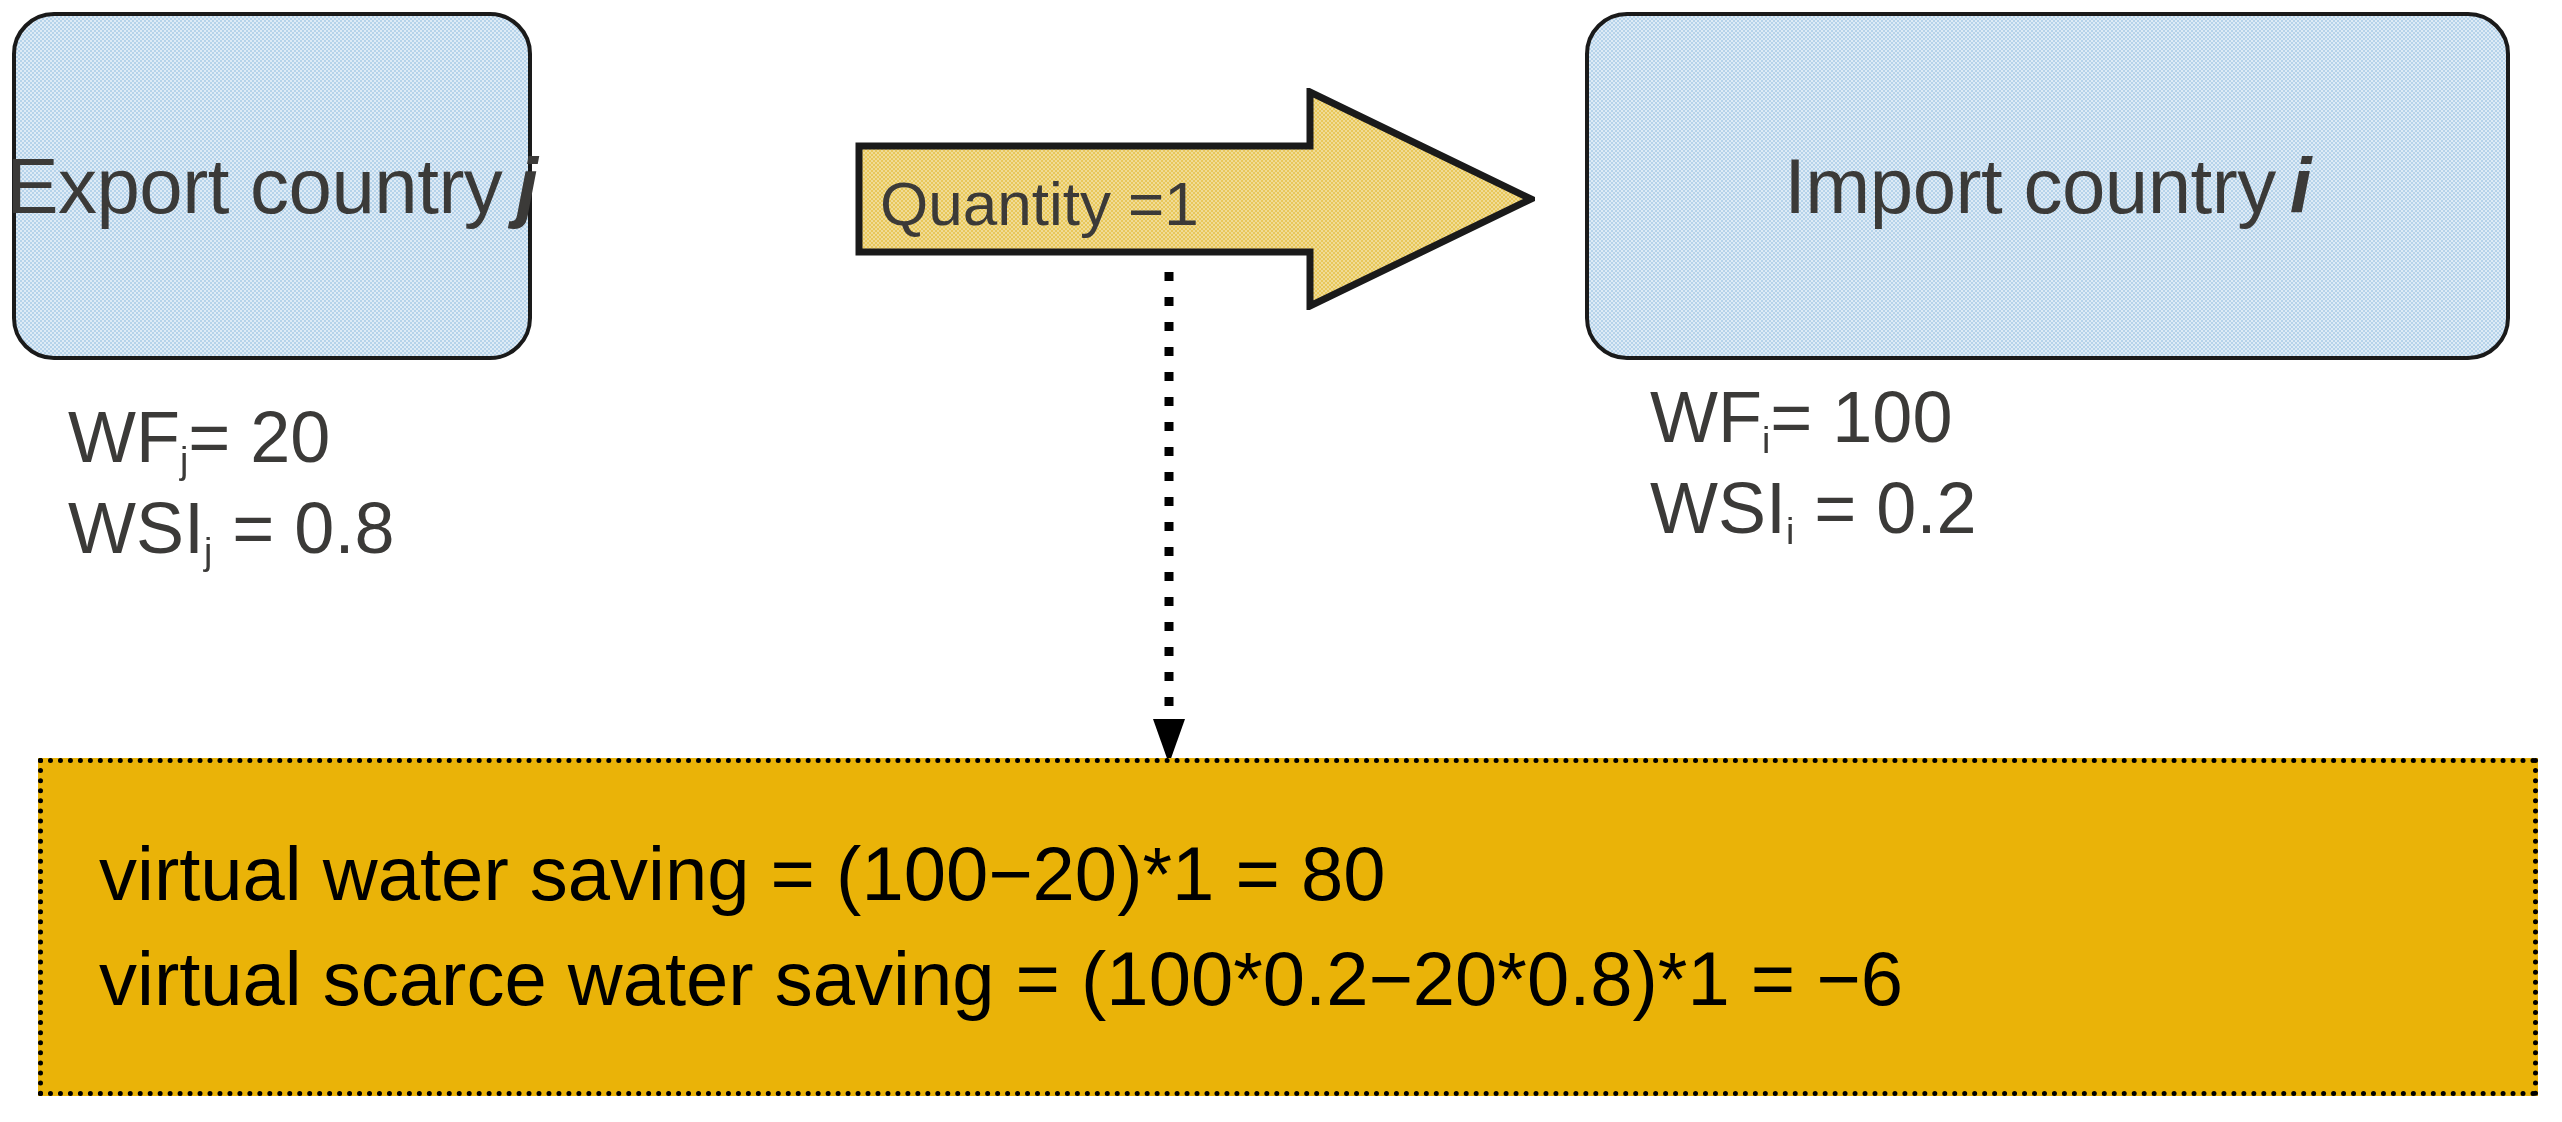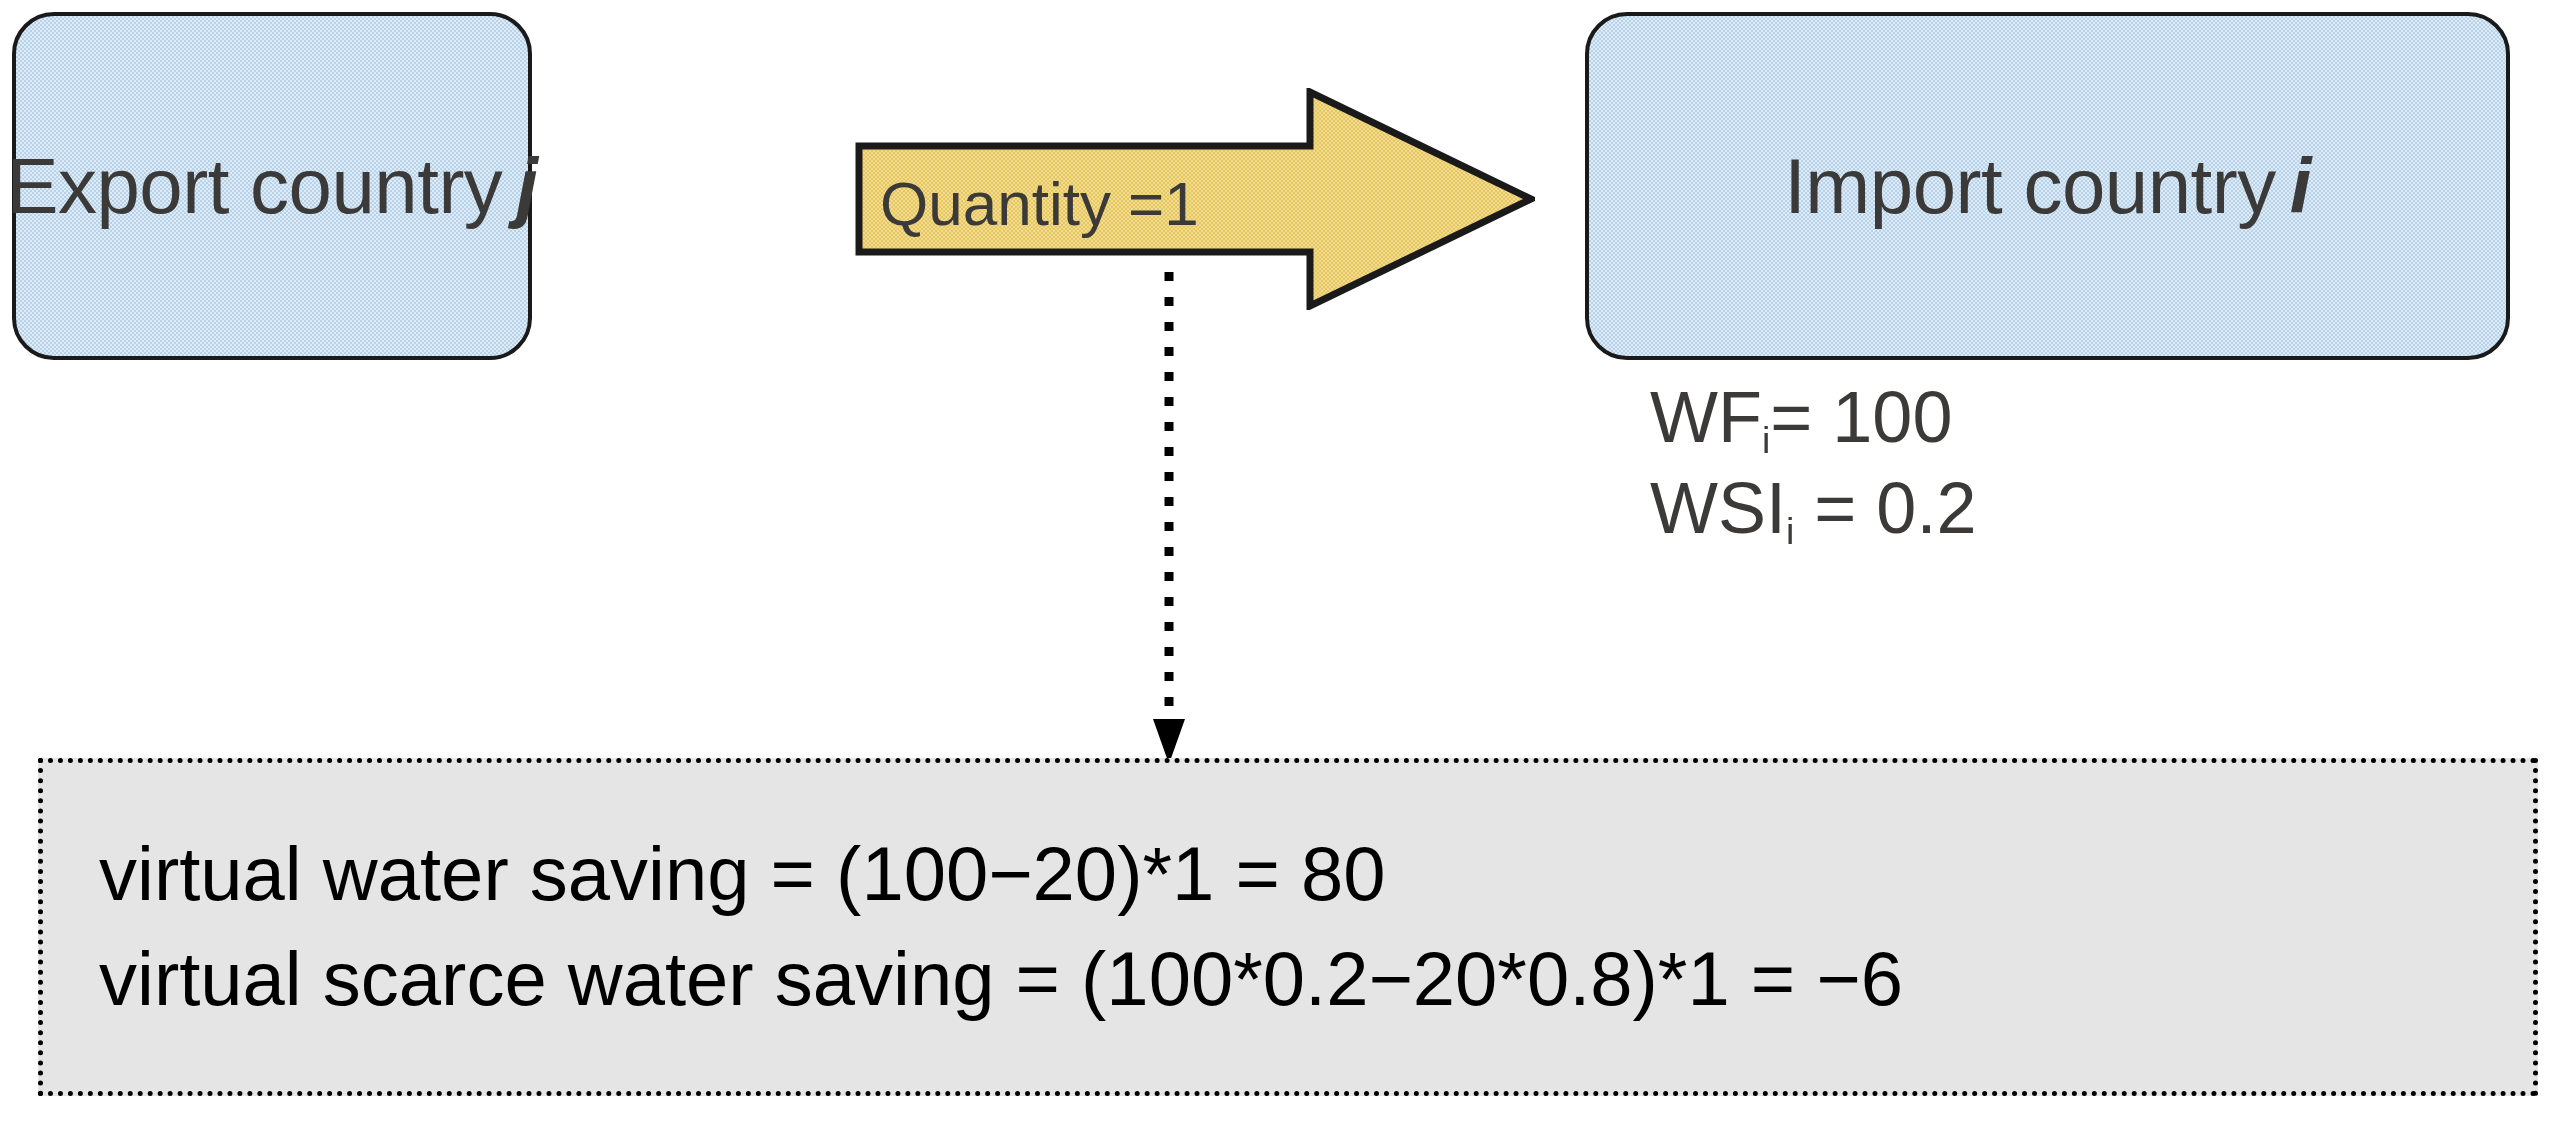--- a/index.html
+++ b/index.html
@@ -105,21 +105,21 @@
 
   
   #results-box {
     position: absolute;
     left: 38px;
     top: 758px;
     width: 2500px;
     height: 338px;
     box-sizing: border-box;
     border: 5px dotted #000000;
-    background: #e5e5e5;
+    background: #eab308;
     display: flex;
     flex-direction: column;
     justify-content: center;
     padding-left: 56px;
   }
   .result-line {
     font-size: 76px;
     color: #000000;
     line-height: 1.38;
     white-space: nowrap;
@@ -149,20 +149,24 @@
           <rect width="4" height="4" fill="#e8c75a"></rect>
           <rect width="2" height="2" x="0" y="0" fill="#f0dc96"></rect>
           <rect width="2" height="2" x="2" y="2" fill="#f0dc96"></rect>
         </pattern>
       </defs>
       <polygon points="4,58 455,58 455,4 676,111 455,218 455,164 4,164" fill="url(#arrowTex)" stroke="#1a1a1a" stroke-width="7" stroke-linejoin="miter"></polygon>
     </svg>
   </div>
   <div id="arrow-label">Quantity =1</div>
 
+  <div id="stats-export" class="stats">
+    <span class="row"><span>WF</span><sub>j</sub><span>= 20</span></span>
+    <span class="row"><span>WSI</span><sub>j</sub><span> = 0.8</span></span>
+  </div>
 
   <div id="stats-import" class="stats">
     <span class="row"><span>WF</span><sub>i</sub><span>= 100</span></span>
     <span class="row"><span>WSI</span><sub>i</sub><span> = 0.2</span></span>
   </div>
 
   <div id="connector">
     <svg viewBox="0 0 34 495" aria-hidden="true">
       <line x1="17" y1="0" x2="17" y2="448" stroke="#000000" stroke-width="9" stroke-dasharray="9 16" stroke-linecap="butt"></line>
       <polygon points="1,447 33,447 17,492" fill="#000000"></polygon>

